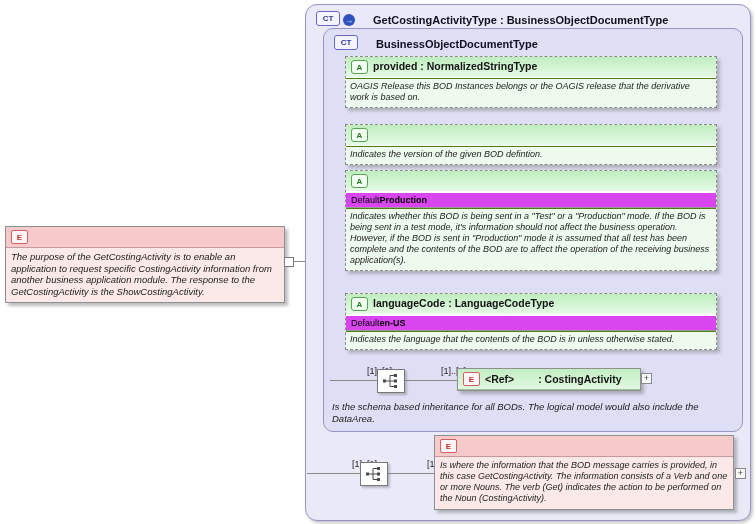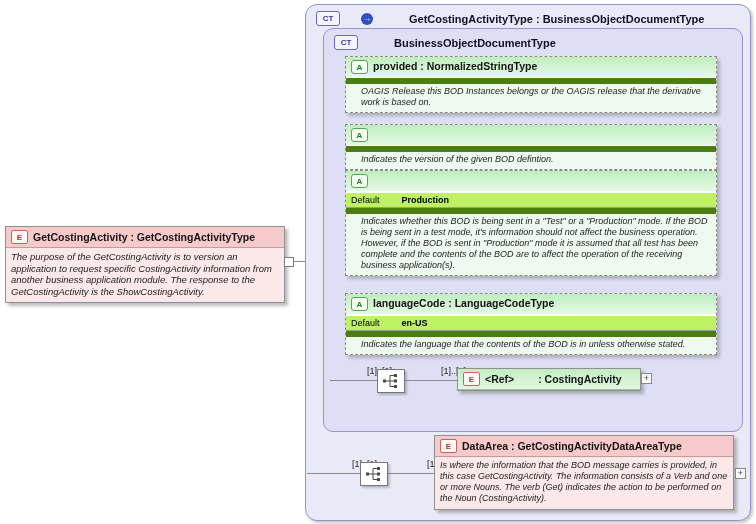--- a/index.html
+++ b/index.html
@@ -28,53 +28,52 @@
                  background:#f6caca; border-bottom:1px solid #c49a9a;
                  font-weight:bold; font-size:10.5px; color:#141414; cursor:default; }
   .green-header { background:linear-gradient(to bottom,#c2eec2,#e2f7e2); border-bottom:1px solid #9cc49c; }
   .green-body { background:#eefaee; }
   
   .attr { position:absolute; width:370px; border:1px dashed #8a8a8a; background:#eefaee;
           box-shadow:3px 3px 3px rgba(110,110,110,0.4); }
   .attr-header { display:flex; align-items:flex-start; gap:5px; padding:3px 5px;
                  background:linear-gradient(to bottom,#bfeebf,#e6f9e6); border-bottom:1px solid #ffffff;
                  font-weight:bold; font-size:10.5px; line-height:13px; color:#141414; }
-  .attr-doc { border-top:6px solid #4d7c0f; padding:2px 5px 4px 15px; font-size:9px; line-height:11px; }
+  .attr-doc { border-top:1px solid #4d7c0f; padding:2px 5px 4px 4px; font-size:9px; line-height:11px; }
   .wrap-title { word-break:break-all; }
-  .default-row { display:flex; gap:22px; padding:2px 5px; font-size:9px; background:#bef264;
+  .default-row { display:flex; padding:2px 5px; font-size:9px; background:#d946ef;
                  border-top:1px solid #ffffff; border-bottom:1px solid #9a9a9a; }
   .default-value { font-weight:bold; }
   
   .outer { position:absolute; left:305px; top:4px; width:444px; height:515px;
            background:#e9e9f8; border:1px solid #9595c8; border-radius:12px;
            box-shadow:2px 2px 3px rgba(130,130,130,0.45); }
   .inner { position:absolute; left:17px; top:23px; width:418px; height:402px;
            background:#dedef5; border:1px solid #9595c8; border-radius:10px; }
-  .ct-header { position:absolute; display:flex; align-items:center; gap:23px;
+  .ct-header { position:absolute; display:flex; align-items:flex-end; gap:5px;
                font-weight:bold; font-size:11px; color:#101020; cursor:default; }
   .ct-title { white-space:nowrap;margin-left:13px; }
   
   .seq { position:absolute; width:26px; height:22px; background:#ffffff; border:1px solid #777;
          box-shadow:2px 2px 2px rgba(110,110,110,0.4); display:flex; align-items:center; justify-content:center; cursor:pointer; }
   .ref-header { display:flex; align-items:center; gap:5px; padding:3px 5px;
                 font-weight:bold; font-size:10.5px; color:#141414; white-space:nowrap; }
   .ref-gap { display:inline-block; width:14px; }
   .inner-doc { position:absolute; font-style:italic; font-size:9.5px; line-height:11.5px; color:#1c1c1c; }
 </style>
 </head>
 <body>
 
 <div class="canvas">
 
   <div class="elem-box shadowed" style="left:5px; top:226px; width:278px;">
     <div class="elem-header">
       <span class="icon icon-e">E</span>
-      <span>GetCostingActivity : GetCostingActivityType</span>
     </div>
-    <div class="doc">The purpose of the GetCostingActivity is to version an application to request specific CostingActivity information from another business application module.  The response to the GetCostingActivity is the ShowCostingActivity.</div>
+    <div class="doc">The purpose of the GetCostingActivity is to enable an application to request specific CostingActivity information from another business application module.  The response to the GetCostingActivity is the ShowCostingActivity.</div>
   </div>
 
   <div class="hline" style="left:292px; top:261px; width:14px;"></div>
   <div class="conn-sq" style="left:284px; top:257px;"></div>
 
   <div class="outer">
 
     <div class="ct-header" style="left:10px; top:6px;">
       <span class="icon icon-ct">CT</span>
       <span class="deriv-circle">→</span>
@@ -146,20 +145,21 @@
       <div class="elem-box shadowed green-body" style="left:133px; top:339px; width:182px;">
         <div class="ref-header green-header">
           <span class="icon icon-e">E</span>
           <span>&lt;Ref&gt;</span>
           <span class="ref-gap"></span>
           <span>: CostingActivity</span>
         </div>
       </div>
       <div class="expand" style="left:317px; top:344px;">+</div>
 
+      <div class="inner-doc" style="left:8px; top:372px; width:400px;">Is the schema based inheritance for all BODs. The logical model would also include the DataArea.</div>
     </div>
 
     <div class="hline" style="left:1px; top:468px; width:127px;"></div>
     <span class="card" style="left:22px; top:454px;">[1]..[1]</span>
     <div class="seq" style="left:54px; top:457px;">
       <svg width="18" height="16" viewBox="0 0 18 16">
         <rect x="1" y="6.5" width="3" height="3" fill="#4a4a4a"></rect>
         <line x1="4" y1="8" x2="8" y2="8" stroke="#4a4a4a" stroke-width="1"></line>
         <line x1="8" y1="2.5" x2="8" y2="13.5" stroke="#4a4a4a" stroke-width="1"></line>
         <line x1="8" y1="2.5" x2="12" y2="2.5" stroke="#4a4a4a" stroke-width="1"></line>
@@ -168,20 +168,19 @@
         <rect x="12" y="1" width="3" height="3" fill="#4a4a4a"></rect>
         <rect x="12" y="6.5" width="3" height="3" fill="#4a4a4a"></rect>
         <rect x="12" y="12" width="3" height="3" fill="#4a4a4a"></rect>
       </svg>
     </div>
     <span class="card" style="left:97px; top:454px;">[1]..[1]</span>
 
     <div class="elem-box shadowed" style="left:128px; top:430px; width:298px;">
       <div class="elem-header">
         <span class="icon icon-e">E</span>
-        <span>DataArea : GetCostingActivityDataAreaType</span>
       </div>
       <div class="doc" style="font-size:9px; line-height:11px;">Is where the information that the BOD message carries is provided, in this case GetCostingActivity. The information consists of a Verb and one or more Nouns. The verb (Get) indicates the action to be performed on the Noun (CostingActivity).</div>
     </div>
     <div class="expand" style="left:429px; top:463px;">+</div>
 
   </div>
 </div>
 
 </body></html>

